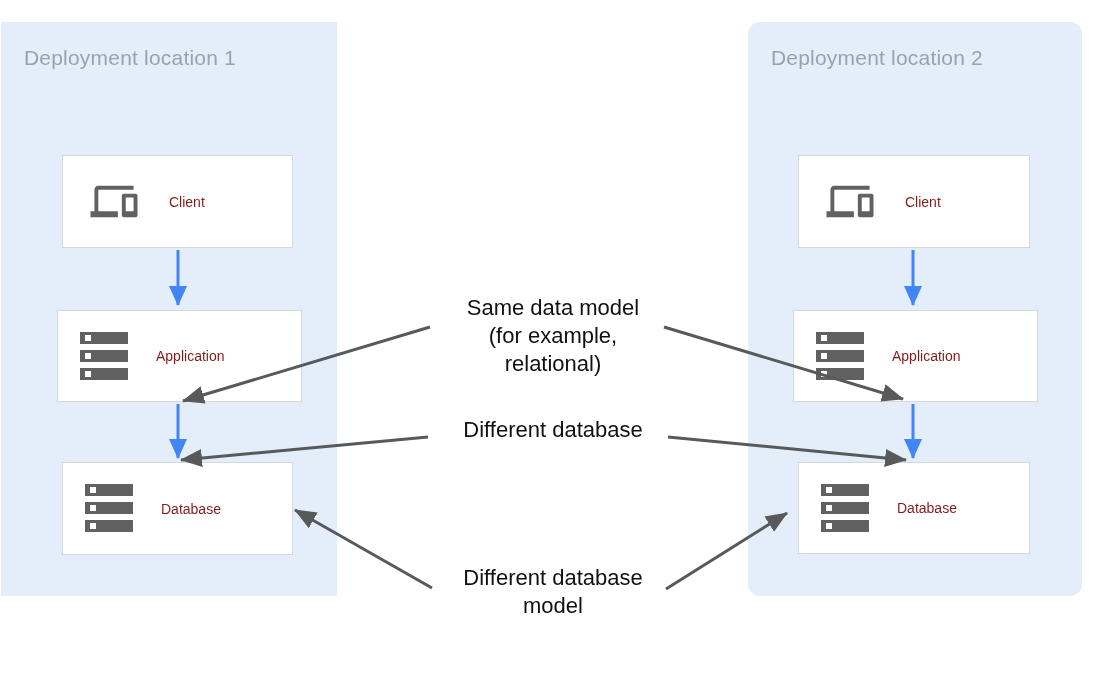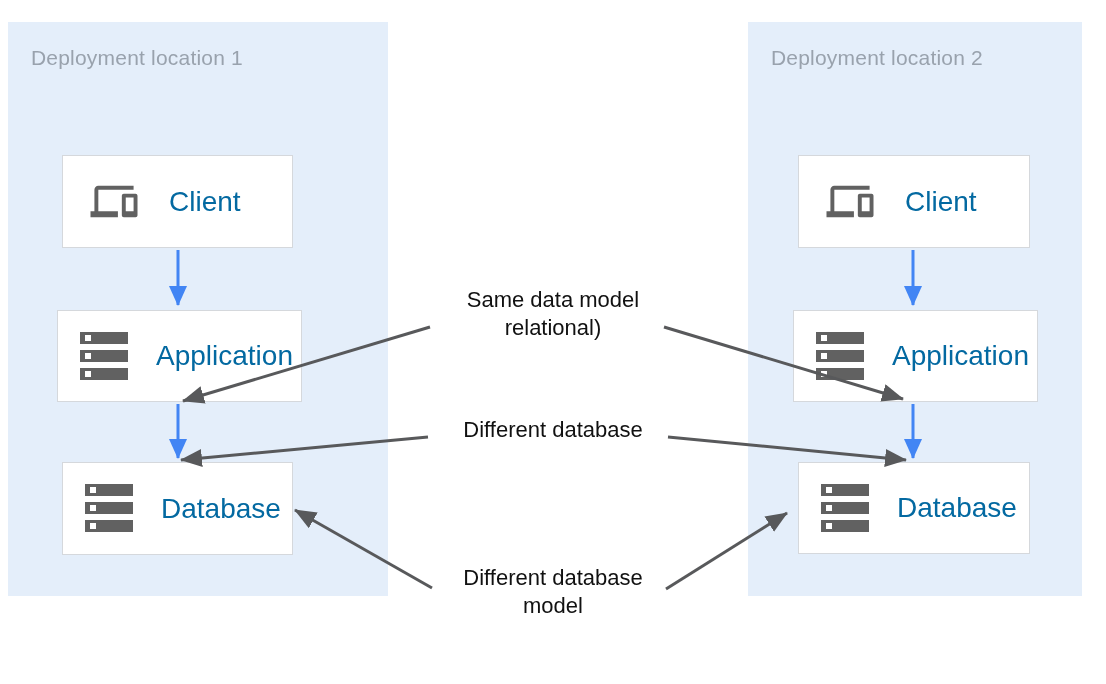--- a/index.html
+++ b/index.html
@@ -10,42 +10,42 @@
     background: #ffffff;
     font-family: "Liberation Sans", "DejaVu Sans", sans-serif;
     overflow: hidden;
   }
   .panel {
     position: absolute;
     top: 22px;
     height: 574px;
     background: #e4eefa;
   }
-  .panel-left  { left: 8px;  width: 380px; }
-  .panel-right { left: 748px; width: 334px; }
+  .panel-left  { left: 1px;  width: 336px; }
+  .panel-right { left: 748px; width: 334px; border-radius: 12px; }
   .panel-title {
     margin: 24px 0 0 23px;
     font-size: 21px;
     color: #99a2ad;
     letter-spacing: 0.2px;
   }
   .node {
     position: absolute;
     background: #ffffff;
     border: 1px solid #d5d8dc;
     box-sizing: border-box;
     display: flex;
     align-items: center;
     padding-left: 22px;
     gap: 26px;
   }
   .node-icon { display: flex; align-items: center; }
   .node-label {
-    font-size: 28px;
-    color: #0369a1;
+    font-size: 14px;
+    color: #7f1d1d;
   }
   .overlay {
     position: absolute;
     left: 0; top: 0;
     width: 1106px;
     height: 684px;
     pointer-events: none;
   }
   .annot {
     position: absolute;
@@ -179,22 +179,23 @@
     <g stroke="#58595b" stroke-width="3">
       <line x1="430" y1="327" x2="183" y2="401" marker-end="url(#mGray)"></line>
       <line x1="664" y1="327" x2="903" y2="399" marker-end="url(#mGray)"></line>
       <line x1="428" y1="437" x2="181" y2="460" marker-end="url(#mGray)"></line>
       <line x1="668" y1="437" x2="906" y2="460" marker-end="url(#mGray)"></line>
       <line x1="432" y1="588" x2="295" y2="510" marker-end="url(#mGray)"></line>
       <line x1="666" y1="589" x2="787" y2="513" marker-end="url(#mGray)"></line>
     </g>
   </svg>
 
-  <div class="annot" style="top:286px;">
+  <div class="annot" style="top:294px;">
     <div>Same data model</div>
+    <div>(for example,</div>
     <div>relational)</div>
   </div>
 
   <div class="annot" style="top:416px;">
     <div>Different database</div>
   </div>
 
   <div class="annot" style="top:564px;">
     <div>Different database</div>
     <div>model</div>

